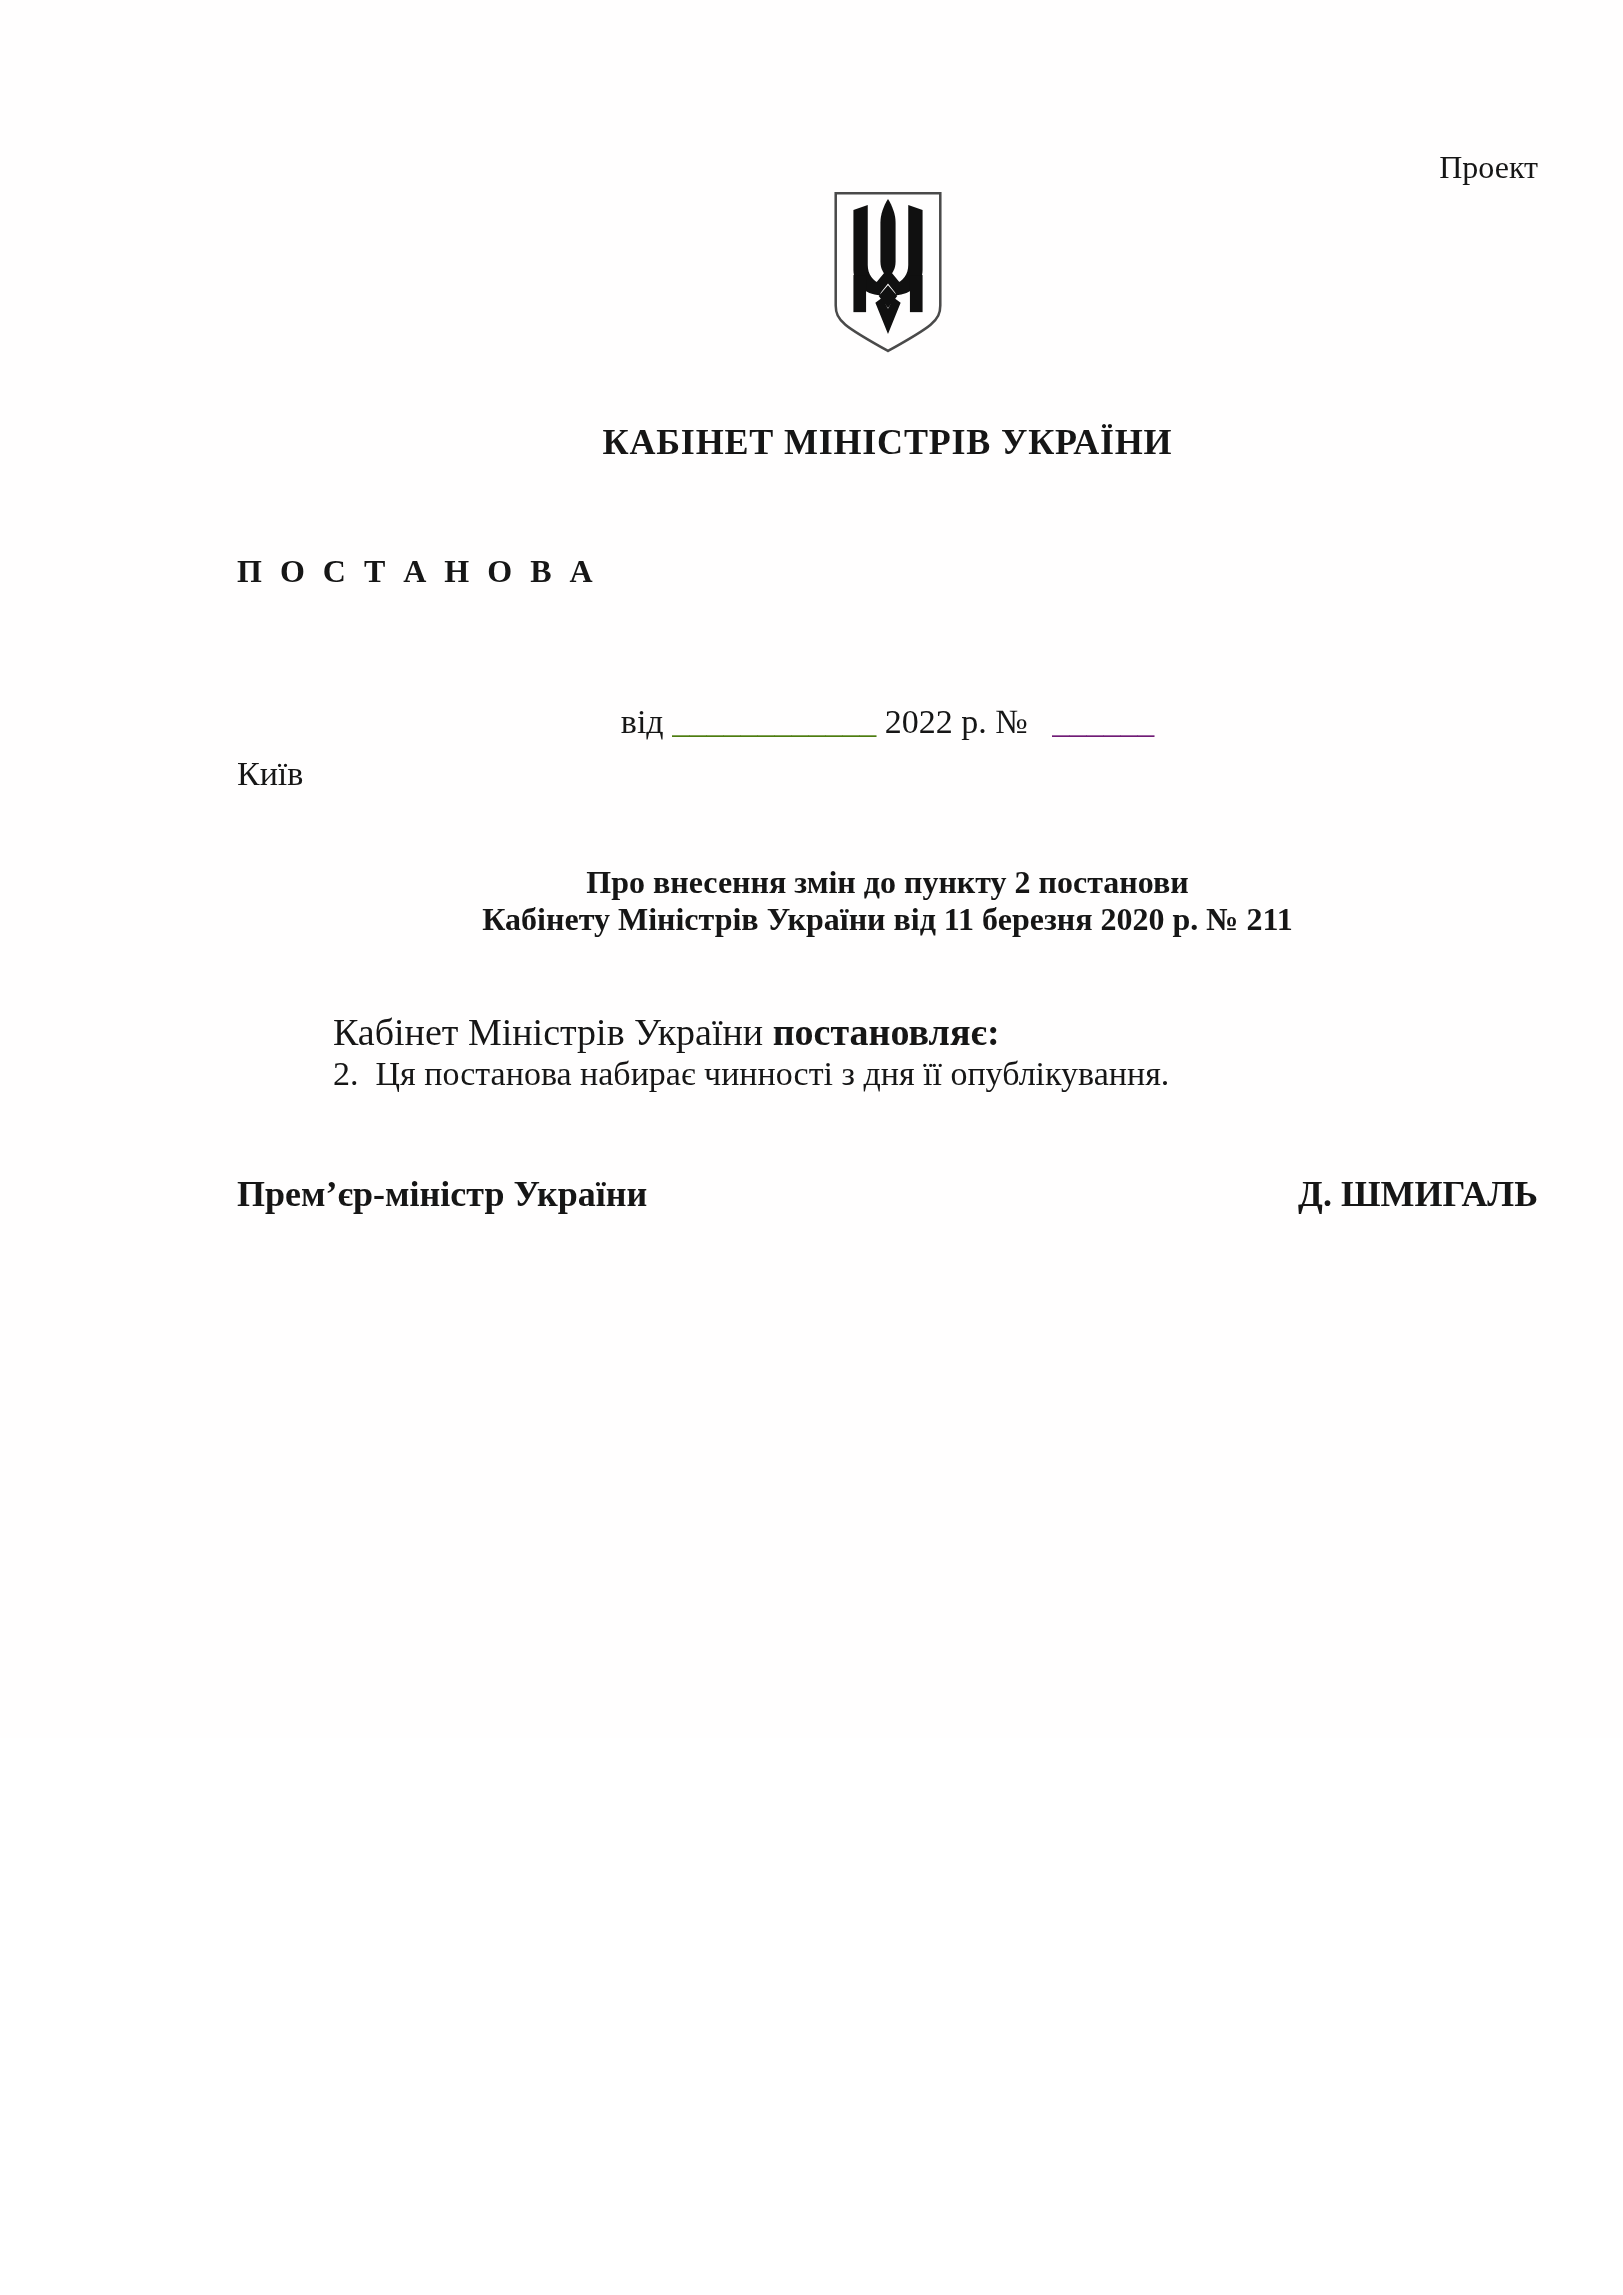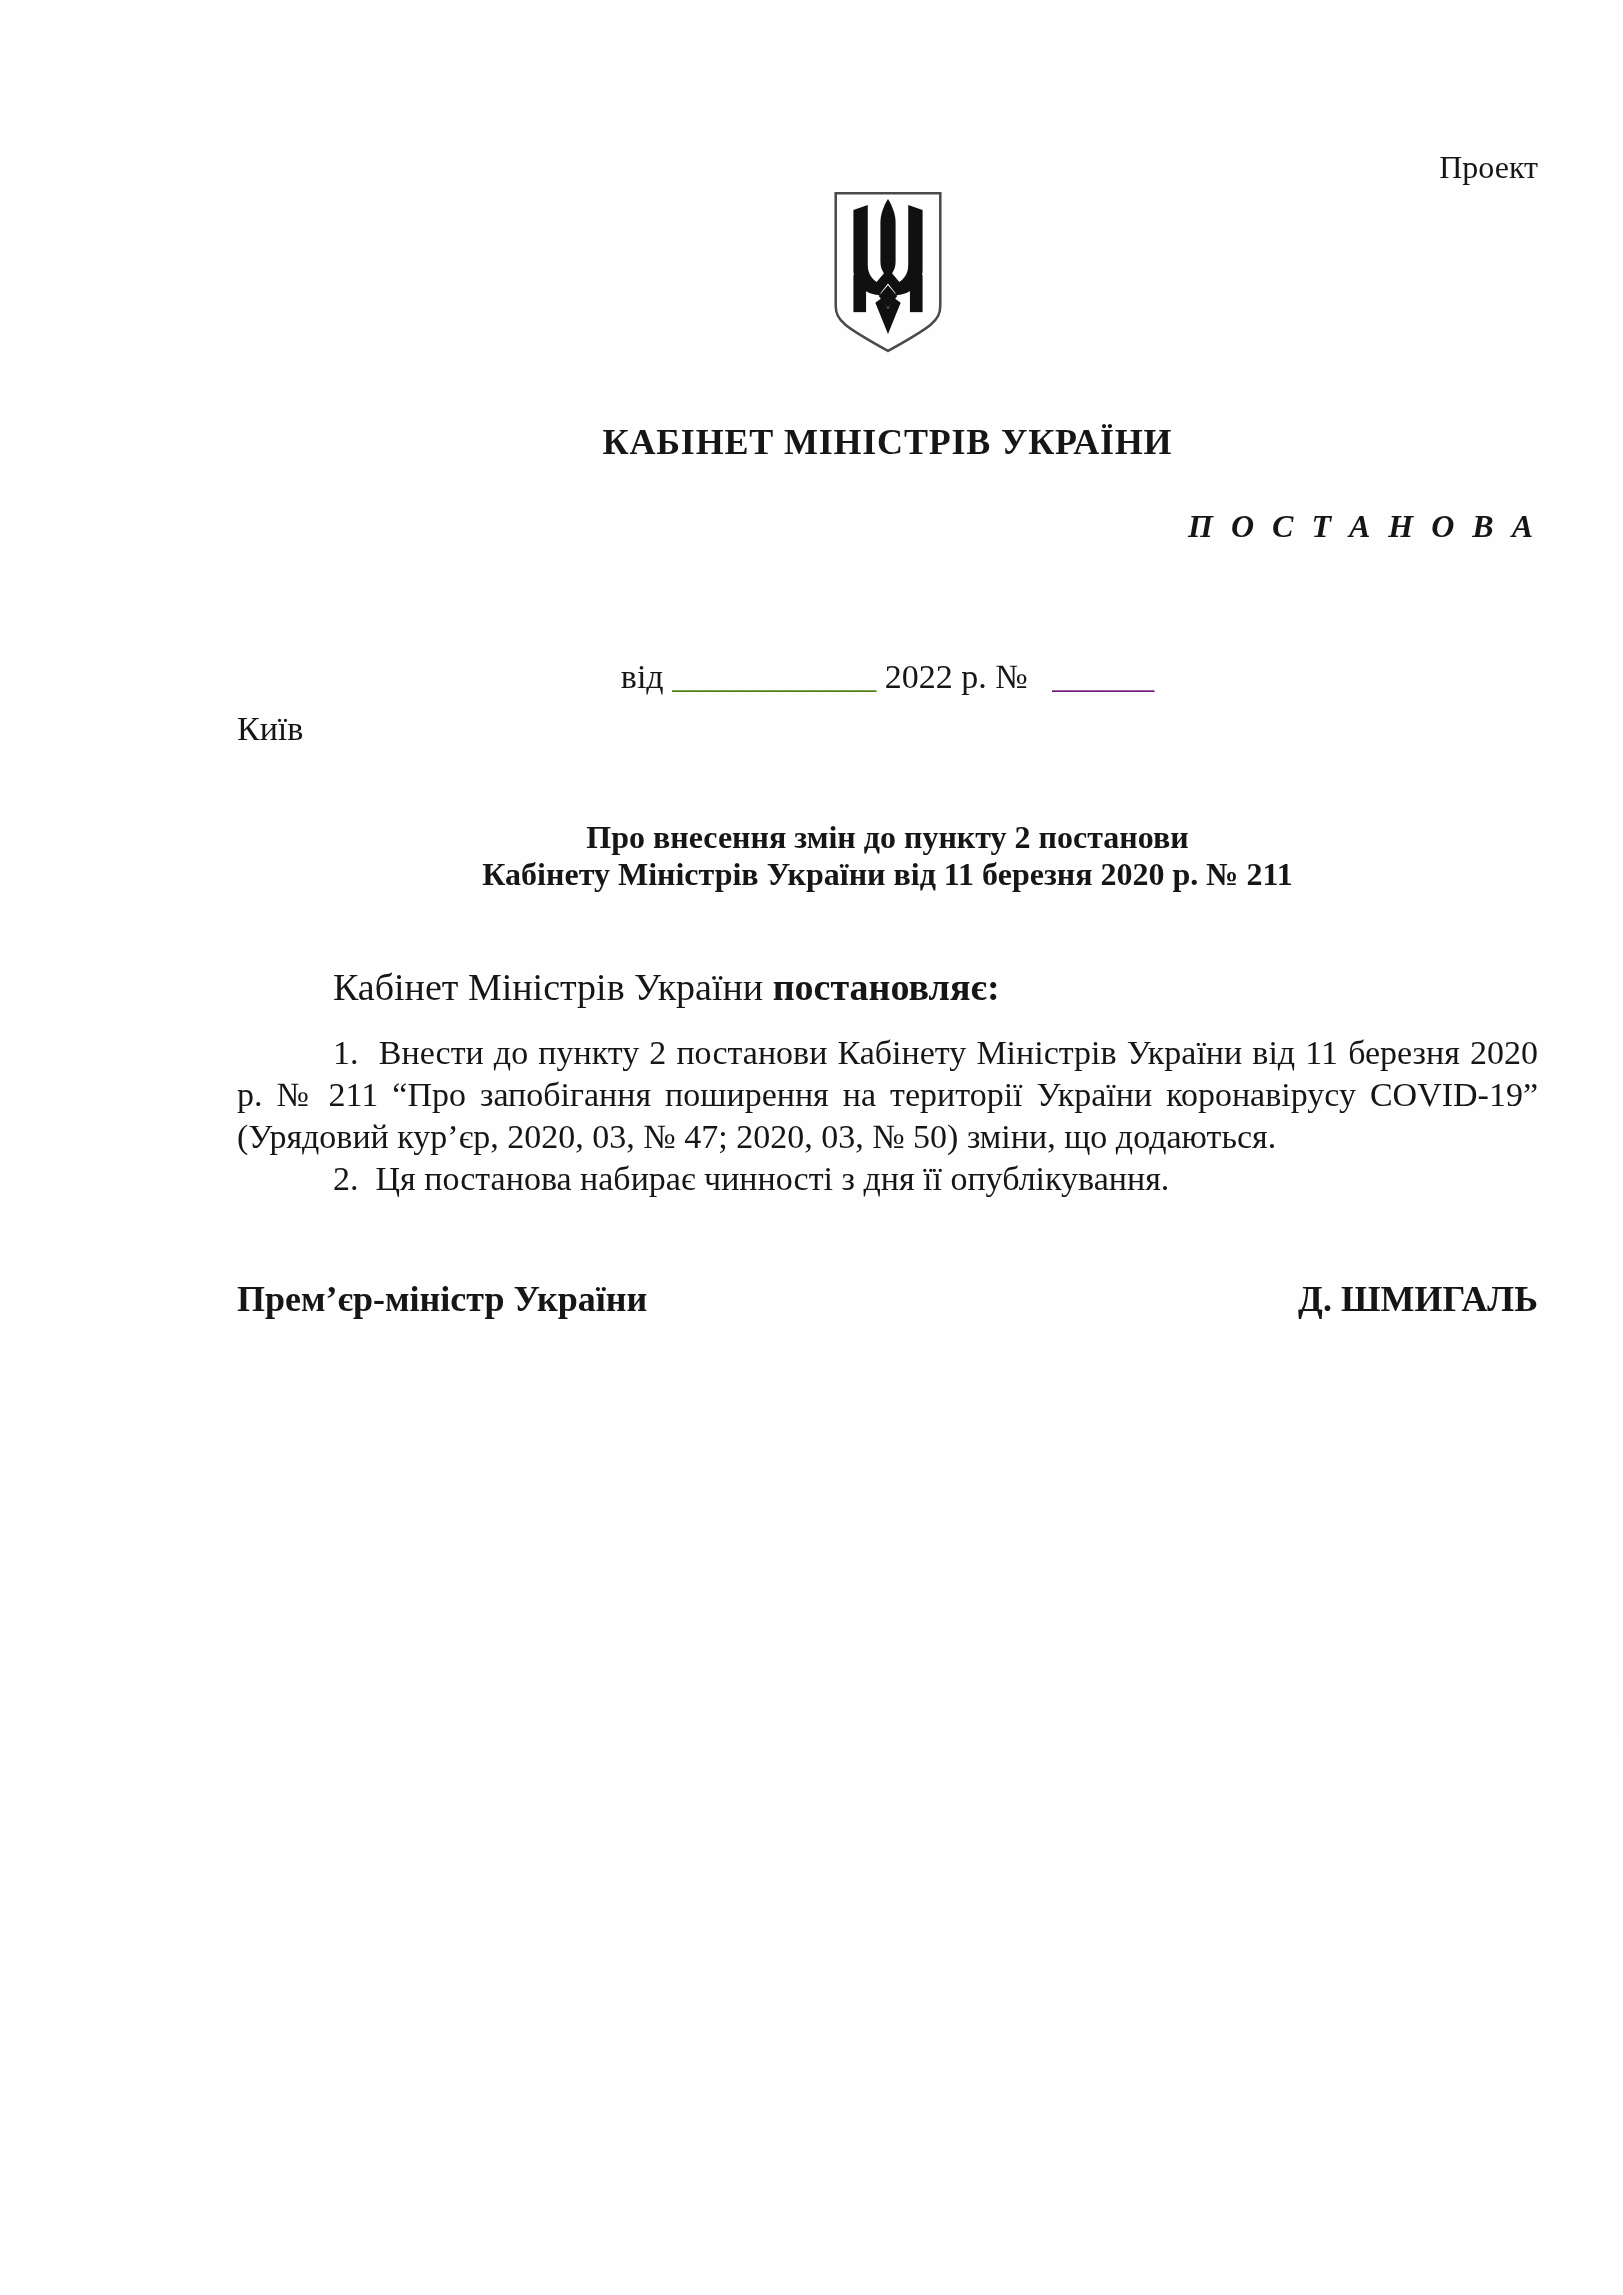--- a/index.html
+++ b/index.html
@@ -34,27 +34,26 @@
   }
   .org {
     margin-top: 64px;
     text-align: center;
     font-size: 36px;
     line-height: 36px;
     font-weight: bold;
     letter-spacing: 0.8px;
   }
   .doctype {
-    margin-top: 49px;
-    text-align: right;
+    margin-top: 94px;
+    text-align: left;
     font-size: 32px;
     line-height: 34px;
     font-weight: bold;
     letter-spacing: 5px;
-    font-style: italic;
   }
   .dateline {
     margin-top: 113px;
     text-align: center;
     font-size: 34px;
     line-height: 42px;
     white-space: nowrap;
   }
   .blank-long { color: #4d7c0f; letter-spacing: 0; }
   .blank-short { color: #701a75; margin-left: 16px; }
@@ -138,21 +137,20 @@
 
   <div class="city">Київ</div>
 
   <div class="title">
     <div>Про внесення змін до пункту 2 постанови</div>
     <div>Кабінету Міністрів України від 11 березня 2020 р. № 211</div>
   </div>
 
   <p class="preamble"><span>Кабінет Міністрів України </span><b>постановляє:</b></p>
 
-  <p class="para para-first">1.&nbsp; Внести до пункту 2 постанови Кабінету Міністрів України від 11 березня 2020 р. № 211 “Про запобігання поширення на території України коронавірусу COVID-19” (Урядовий кур’єр, 2020, 03, № 47; 2020, 03, № 50) зміни, що додаються.</p>
 
   <p class="para">2.&nbsp; Ця постанова набирає чинності з дня її опублікування.</p>
 
   <div class="sig">
     <span>Прем’єр-міністр України</span>
     <span>Д. ШМИГАЛЬ</span>
   </div>
 
 </div>
 

